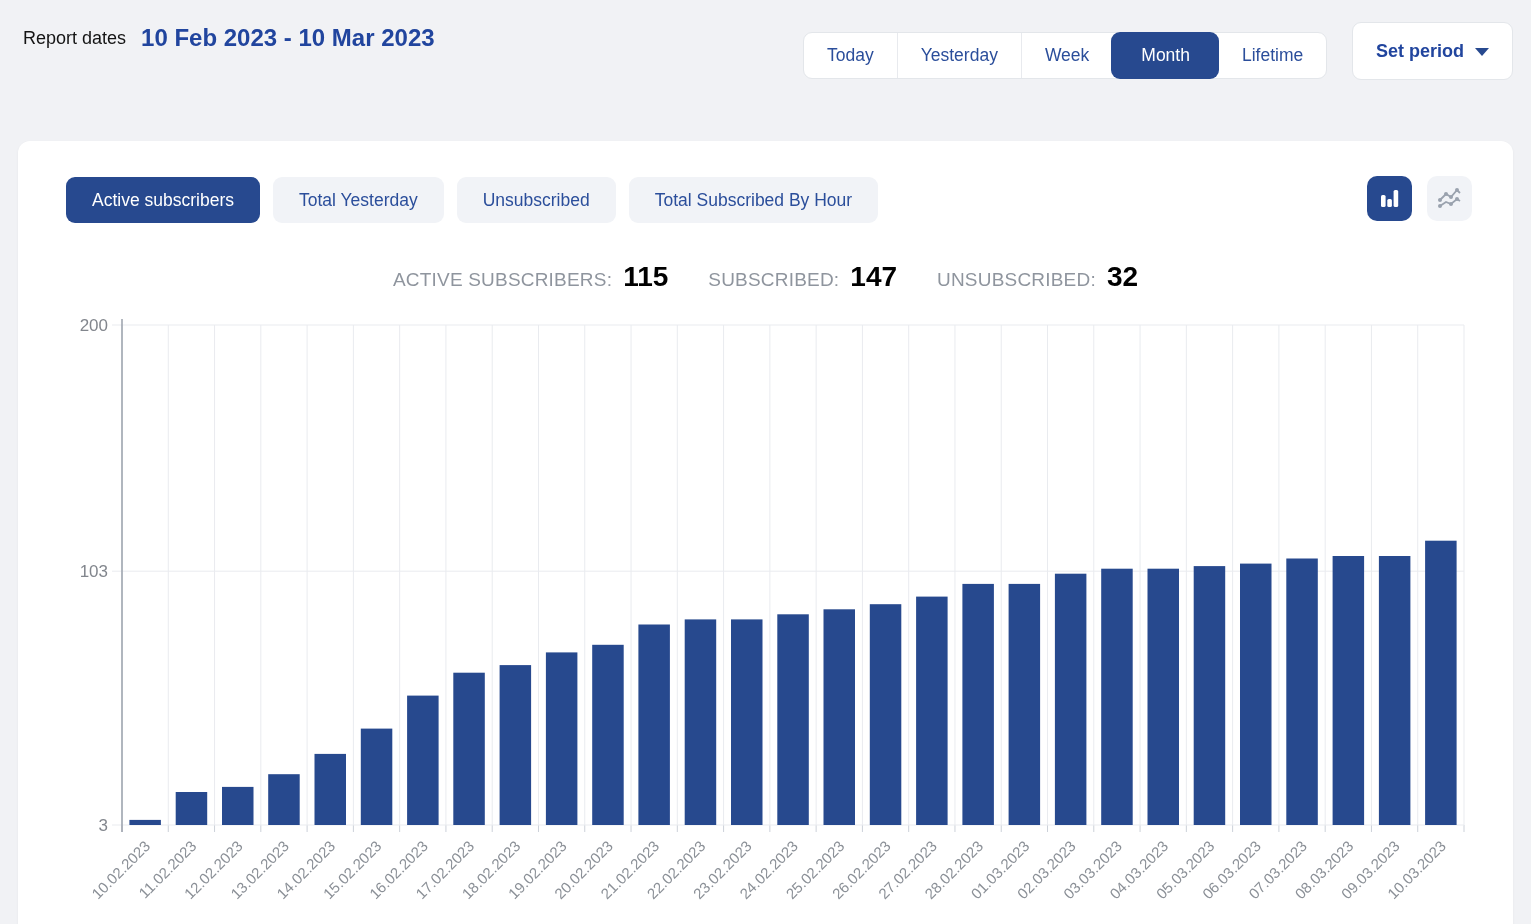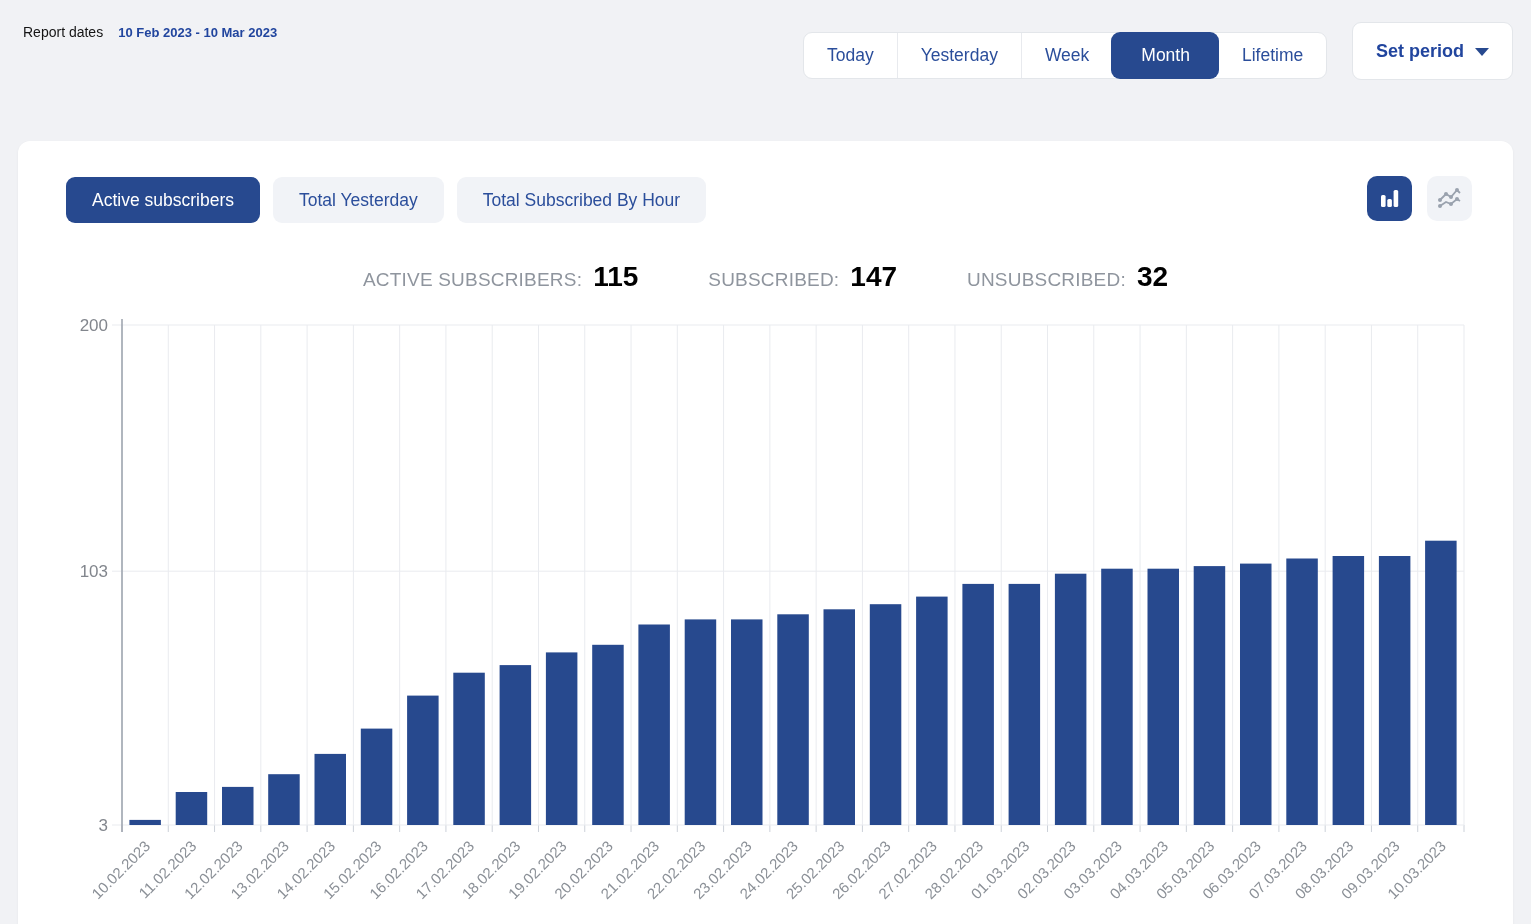--- a/index.html
+++ b/index.html
@@ -7,22 +7,22 @@
   body {
     background:#f1f2f5;
     font-family:"Liberation Sans", sans-serif;
     position:relative;
     overflow:hidden;
     color:#1a1a1a;
   }
 
   
   .report-dates { position:absolute; left:23px; top:24px; display:flex; align-items:center; gap:15px; }
-  .report-dates .rd-label { font-size:14px; color:#141414; }
-  .report-dates .rd-value { font-size:13px; font-weight:bold; color:#21459e; cursor:pointer; }
+  .report-dates .rd-label { font-size:18px; color:#141414; }
+  .report-dates .rd-value { font-size:24px; font-weight:bold; color:#21459e; cursor:pointer; }
 
   .segmented {
     position:absolute; left:803px; top:22px; height:47px;
     display:flex; background:#ffffff; border:1px solid #e3e6ea; border-radius:9px;
     overflow:visible; align-items:stretch;margin-top:10px;
   }
   .seg-item {
     display:flex; align-items:center; justify-content:center;
     padding:0 23px; font-size:17.5px; color:#2b4e9b; cursor:pointer;
     border-left:1px solid #e8eaee; background:transparent; white-space:nowrap;
@@ -64,21 +64,21 @@
 
   .chart-icons { position:absolute; right:41px; top:35px; display:flex; gap:15px; }
   .icon-btn {
     width:45px; height:45px; border-radius:10px; background:#f1f3f7;
     display:flex; align-items:center; justify-content:center; cursor:pointer;
   }
   .icon-btn.active { background:#27498f; }
 
   .stats {
     position:absolute; left:0; right:0; top:120px;
-    display:flex; justify-content:center; align-items:baseline; gap:70px;
+    display:flex; justify-content:center; align-items:baseline; gap:40px;
   }
   .stat { display:flex; align-items:baseline; gap:11px; }
   .stat-label { font-size:19px; color:#8f959e; letter-spacing:0.2px; }
   .stat-value { font-size:28px; font-weight:bold; color:#000000; }
 
   .chart-wrap { position:absolute; left:60px; top:168px; width:1408px; height:615px; }
   .chart-wrap svg { display:block; width:100%; height:100%; }
   .ytick { font-size:17px; fill:#82868d; font-family:"Liberation Sans", sans-serif; }
   .xtick { font-size:15px; fill:#8b9097; font-family:"Liberation Sans", sans-serif; }
 </style>
@@ -101,20 +101,21 @@
 <div class="set-period">
   <span>Set period</span>
   <span class="caret-down"></span>
 </div>
 
 <div class="card">
 
   <div class="tabs">
     <div class="tab active">Active subscribers</div>
     <div class="tab">Total Yesterday</div>
+    <div class="tab">Unsubscribed</div>
     <div class="tab">Total Subscribed By Hour</div>
   </div>
 
   <div class="chart-icons">
     <div class="icon-btn active">
       <svg width="25" height="25" viewBox="0 0 25 25">
         <rect x="4" y="9" width="4.6" height="12" rx="1.6" fill="#ffffff"></rect>
         <rect x="10.3" y="13" width="4.6" height="8" rx="1.6" fill="#ffffff"></rect>
         <rect x="16.6" y="4" width="4.6" height="17" rx="1.6" fill="#ffffff"></rect>
       </svg>

